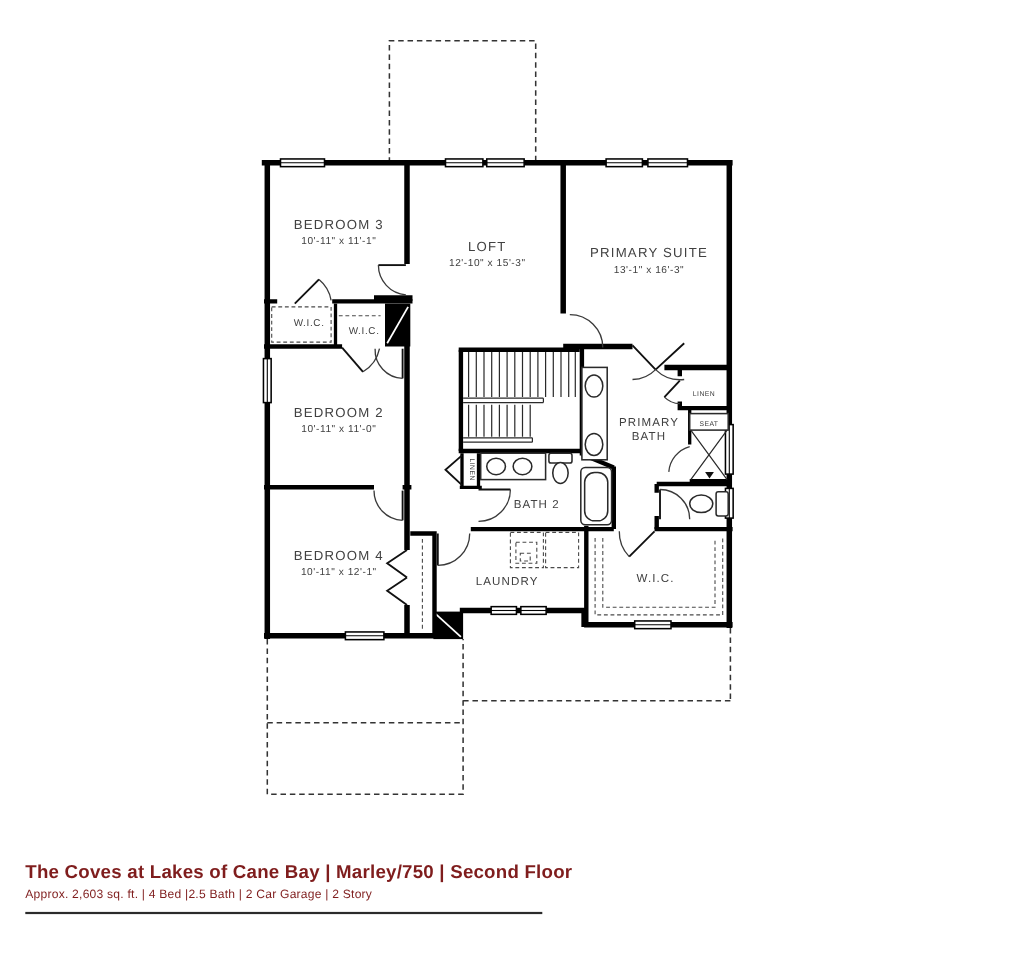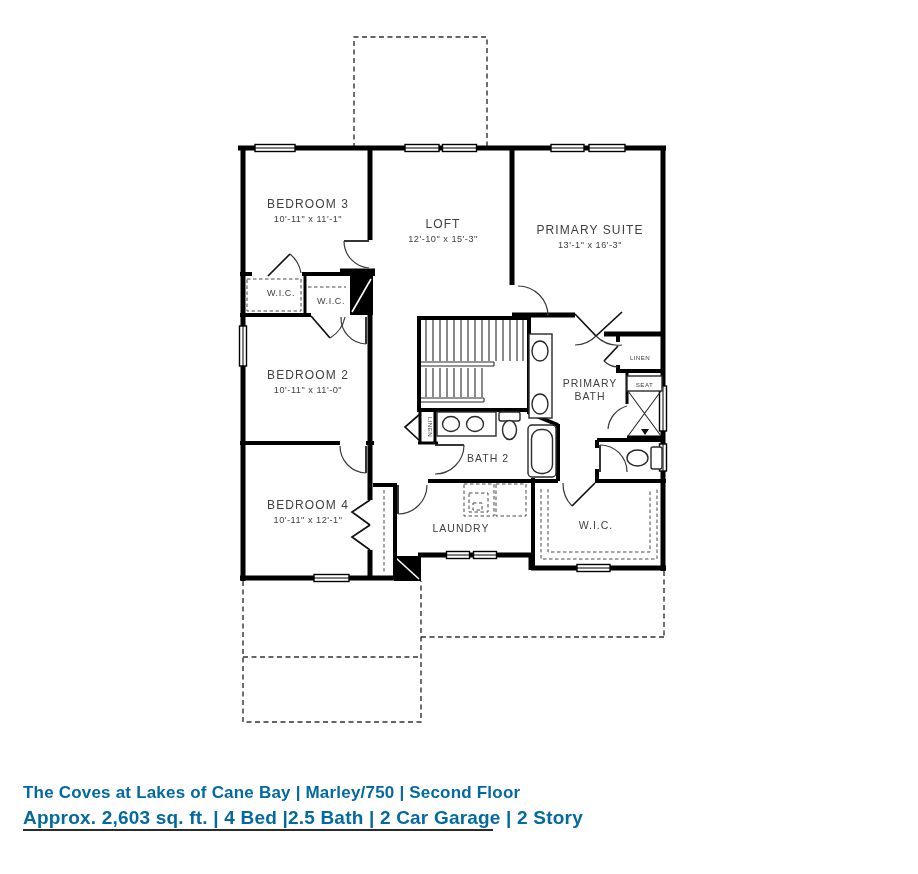--- a/index.html
+++ b/index.html
@@ -22,23 +22,23 @@
   .thin{stroke:#2a2a2a;stroke-width:1.1;fill:none;}
   .door{stroke:#3a3a3a;stroke-width:1.2;fill:none;}
   .leaf{stroke:#111;stroke-width:1.7;fill:none;}
   .fix{stroke:#2a2a2a;stroke-width:1.4;fill:#fff;}
   .winr{fill:#fff;stroke:#000;stroke-width:1.4;}
   .winl{stroke:#000;stroke-width:1;fill:none;}
   .dashout{stroke:#333;stroke-width:1.4;fill:none;stroke-dasharray:5 3.5;}
   .dashin{stroke:#4a4a4a;stroke-width:1;fill:none;stroke-dasharray:3.5 2.5;}
   .blk{fill:#000;stroke:none;}
   .wdiag{stroke:#fff;stroke-width:1.6;fill:none;}
-  .footer{position:absolute;left:23px;top:783px;color:#0369a1;}
+  .footer{position:absolute;left:23px;top:783px;color:#7f1d1d;}
   .footer .l1{font-size:17px;font-weight:700;letter-spacing:.2px;}
-  .footer .l2{font-size:19px;font-weight:700;margin-top:4px;letter-spacing:.2px;}
+  .footer .l2{font-size:11px;font-weight:400;margin-top:4px;letter-spacing:.2px;}
   .rule{position:absolute;left:23px;top:829px;width:470px;height:2px;background:#2b2b2b;}
 </style>
 </head>
 <body>
 
 
 
 <svg width="918" height="874" viewBox="0 0 918 874" xmlns="http://www.w3.org/2000/svg">
 
   <g>

